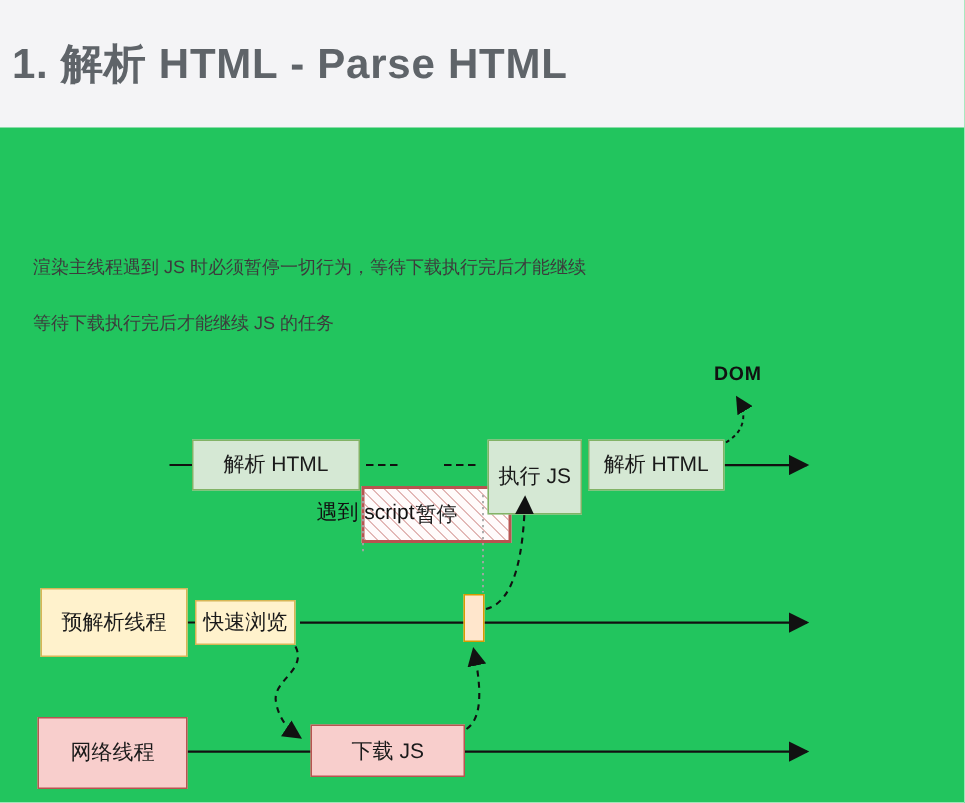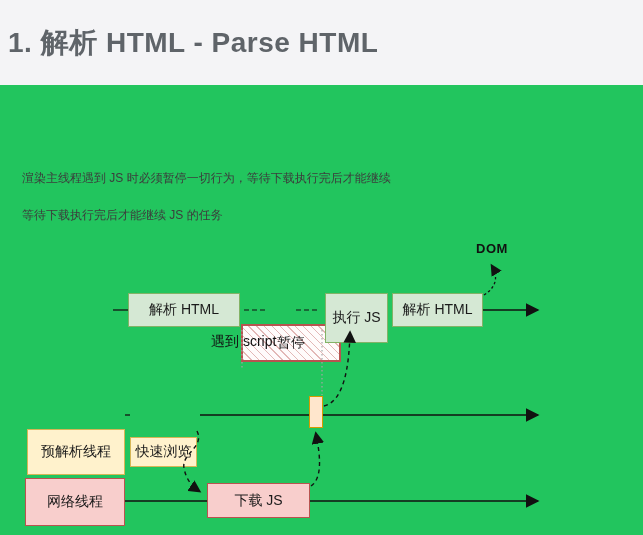--- a/index.html
+++ b/index.html
@@ -16,21 +16,21 @@
   .desc.l2 { top:207px; }
 
   .diagram { position:absolute; left:0; top:235px; width:643px; height:300px; }
   .diagram svg { position:absolute; left:0; top:0; }
   #svg-base { z-index:1; }
   #svg-top  { z-index:3; }
 
   .dbox { position:absolute; display:flex; align-items:center; justify-content:center;
           font-size:14px; color:#1a1a1a; z-index:2; white-space:nowrap; }
   .green  { background:var(--green_fill);  border:1.5px solid var(--green_border); }
-  .yellow { background:var(--yellow_fill); border:1.5px solid var(--yellow_border);margin-top:37px; }
+  .yellow { background:var(--yellow_fill); border:1.5px solid var(--yellow_border); }
   .orange { background:var(--orange_fill); border:1.5px solid var(--orange_border); }
   .pink   { background:var(--red_fill);    border:1.5px solid var(--red_border); }
   .pause  { border:2px solid var(--red_border);
             background:repeating-linear-gradient(45deg, rgba(184,84,80,.40) 0px, rgba(184,84,80,.40) 1px,
                        rgba(255,255,255,0) 1px, rgba(255,255,255,0) 5.5px), #fffbfb;
             z-index:2; }
   .pause span { position:relative; z-index:4; }
 
   .free-label { position:absolute; z-index:4; color:#111; white-space:nowrap; }
   #dom-label    { left:476px; top:6px;  font-size:13px; font-weight:bold; letter-spacing:.5px; }

